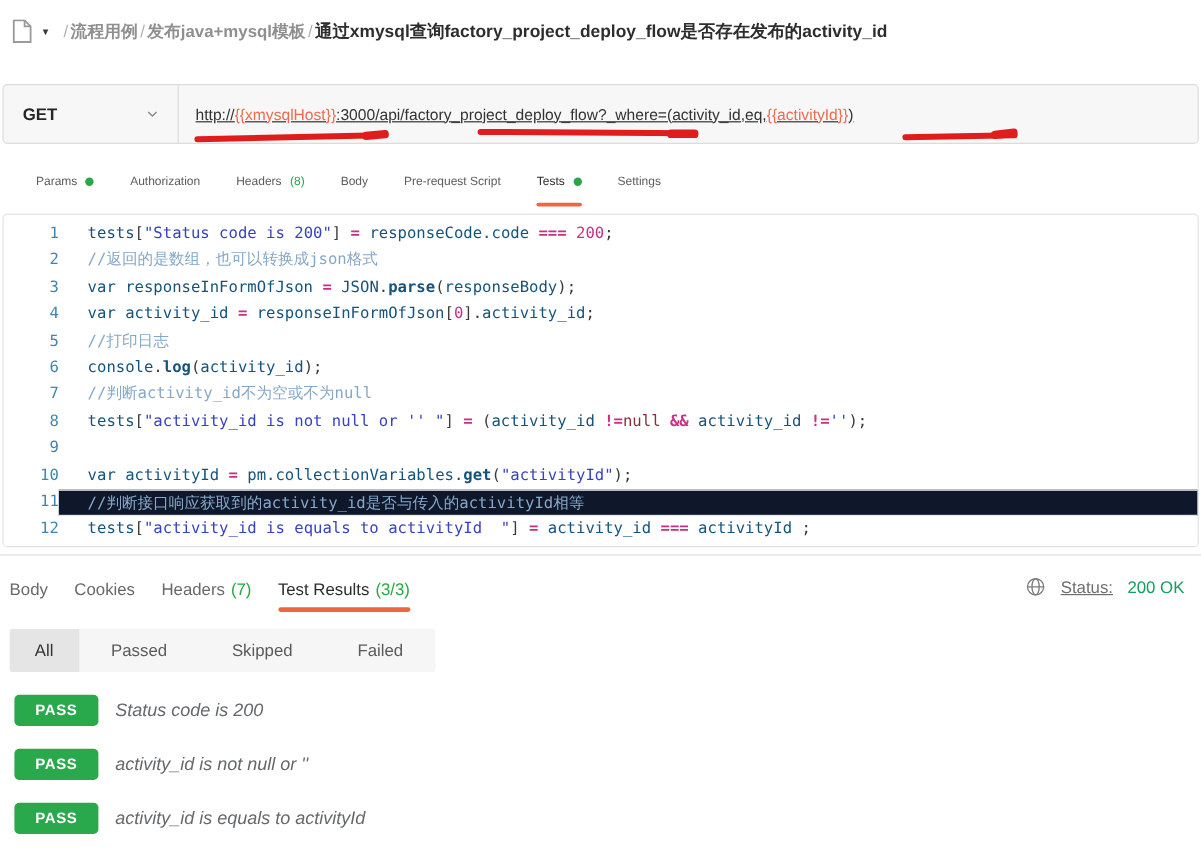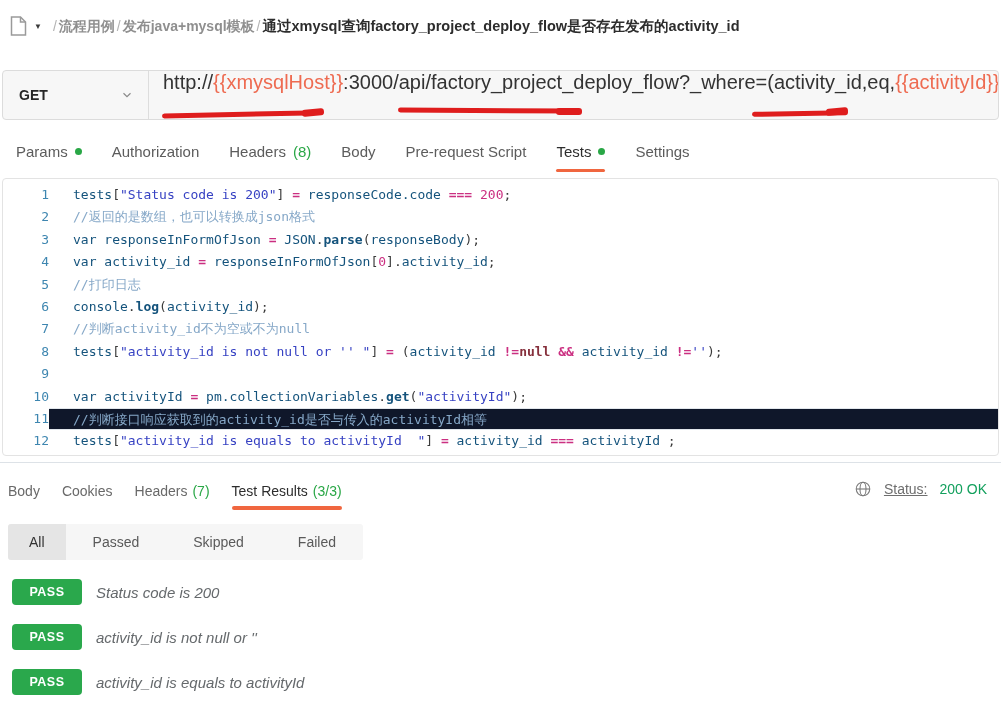--- a/index.html
+++ b/index.html
@@ -13,29 +13,29 @@
   .sep { color:#b3b3b3; margin:0 2px; }
   .crumb { color:#8f8f8f; font-weight:600; }
   .crumb.current { color:#2d2d2d; font-weight:700; font-size:14.5px; }
 
   
   .url-bar { position:absolute; top:70px; left:2px; width:997px; height:50px;
     background:#f7f7f7; border:1px solid #dcdcdc; border-radius:4px; display:flex; align-items:stretch; }
   .method { width:146px; display:flex; align-items:center; justify-content:space-between;
     padding:0 14px 0 16px; border-right:1px solid #ddd; cursor:pointer; }
   .method-label { font-weight:bold; font-size:14px; color:#262626; }
-  .url { flex:1; display:flex; padding-left:14px; font-size:20px; color:#333; white-space:pre; overflow:hidden; }
+  .url { flex:1; display:flex; align-items:center; padding-left:14px; font-size:13px; color:#333; white-space:pre; overflow:hidden;text-decoration:underline; }
   .uvar { color:var(--variable-orange); }
 
   
   .mark { position:absolute; background:var(--annotation-red); border-radius:3px; }
 
   
   .req-tabs { position:absolute; top:130px; left:0; width:100%; height:42px;
-    display:flex; align-items:center; gap:30px; padding-left:16px; font-size:15px; color:#5c5c5c; }
+    display:flex; align-items:center; gap:30px; padding-left:30px; font-size:10px; color:#5c5c5c; }
   .rtab { position:relative; height:42px; display:flex; align-items:center; gap:7px; cursor:pointer; }
   .rtab.active .tlabel { color:#2d2d2d; }
   .rtab.active::after { content:""; position:absolute; left:0; right:0; bottom:0; height:3px;
     background:var(--accent-orange); border-radius:2px; }
   .tcount { color:var(--green); }
   .tdot { width:7px; height:7px; border-radius:50%; background:var(--green); }
 
   
   .editor { position:absolute; top:178px; left:2px; width:997px; height:278px;
     border:1px solid #e3e3e3; border-radius:4px; padding-top:5px; overflow:hidden;
@@ -45,21 +45,21 @@
   .code { flex:1; padding-left:24px; white-space:pre; }
   .cl.active .code { background:#0f172a; border-top:1px solid #e2e7ec; border-bottom:1px solid #e2e7ec; }
   .tk-pl  { color:#3a3a3a; }
   .tk-id  { color:var(--code-keyword); }
   .tk-kw  { color:var(--code-keyword); }
   .tk-fn  { color:var(--code-keyword); font-weight:bold; }
   .tk-str { color:var(--code-string); }
   .tk-com { color:var(--code-comment); }
   .tk-op  { color:var(--code-operator); font-weight:bold; }
   .tk-num { color:var(--code-operator); }
-  .tk-nul { color:var(--code-null); font-weight:bold; }
+  .tk-nul { color:var(--code-null); font-weight:normal; }
 
   .h-divider { position:absolute; top:462px; left:0; width:100%; height:1px; background:#dde2e7; }
 
   
   .resp-header { position:absolute; top:472px; left:0; width:100%; height:38px; }
   .resp-tabs { position:absolute; left:8px; top:0; height:38px; display:flex; gap:22px; font-size:14px; color:#696969; }
   .ptab { position:relative; height:38px; display:flex; align-items:center; gap:5px; cursor:pointer; }
   .ptab.active .tlabel { color:#2d2d2d; }
   .ptab.active::after { content:""; position:absolute; left:0; right:0; bottom:0; height:4px;
     background:var(--accent-orange); border-radius:2px; }

